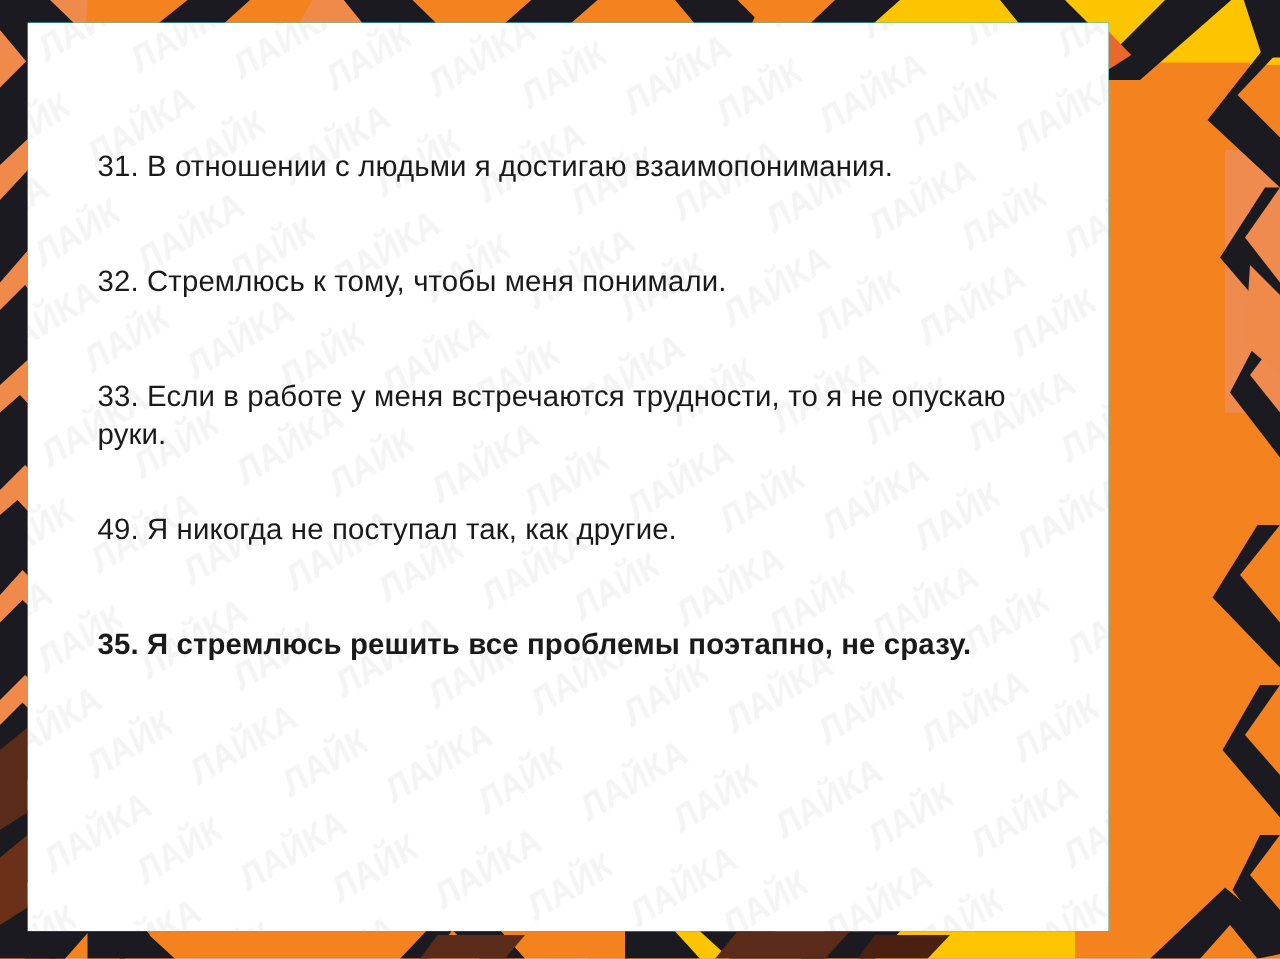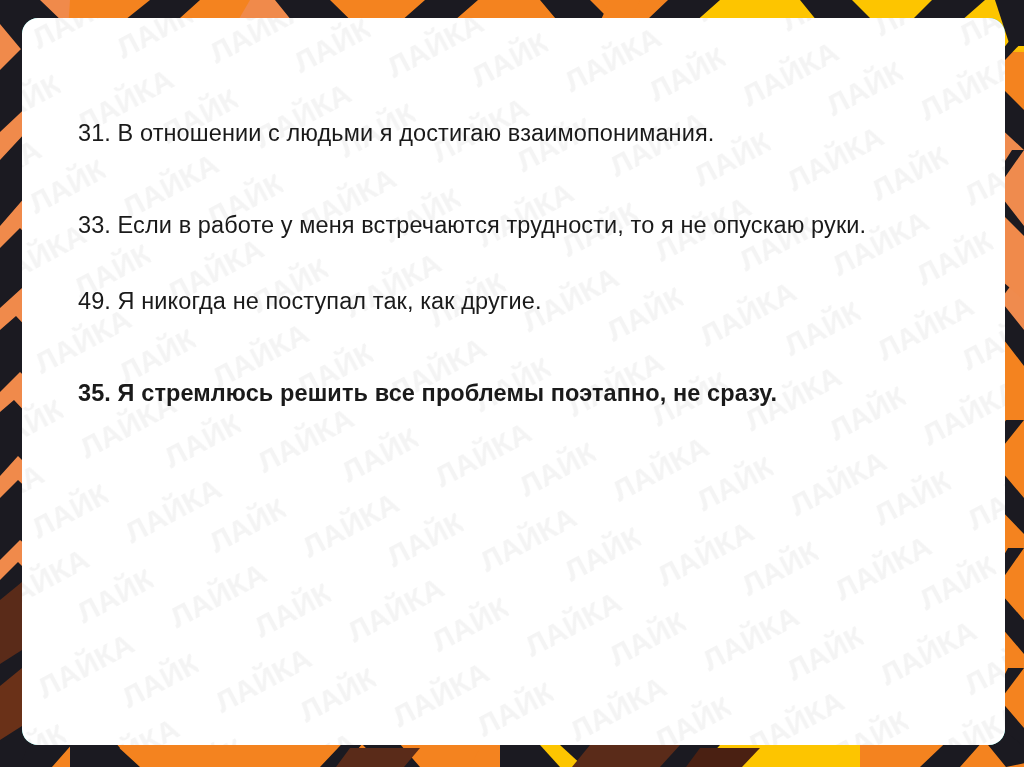--- a/index.html
+++ b/index.html
@@ -27,26 +27,25 @@
     width: 1024px;
     height: 767px;
     display: block;
   }
 
   
   .card {
     position: absolute;
     left: 22px;
     top: 18px;
-    width: 983px;
+    width: 865px;
     height: 727px;
     background: #14b8a6;
     overflow: hidden;
     box-shadow: 0 0 0 0 rgba(0,0,0,0);
-    border-radius: 16px;
   }
 
   
   .watermark {
     position: absolute;
     inset: 0;
     width: 100%;
     height: 100%;
     pointer-events: none;
     opacity: 1;
@@ -147,19 +146,20 @@
           <text x="0" y="36" font-family="Liberation Sans, DejaVu Sans, sans-serif" font-size="30" font-weight="bold" fill="#000000" fill-opacity="0.045">ЛАЙКА</text>
           <text x="70" y="84" font-family="Liberation Sans, DejaVu Sans, sans-serif" font-size="30" font-weight="bold" fill="#000000" fill-opacity="0.045">ЛАЙКА</text>
         </pattern>
       </defs>
       <rect x="0" y="0" width="983" height="727" fill="#ffffff"></rect>
       <rect x="0" y="0" width="983" height="727" fill="url(#wm)"></rect>
     </svg>
 
     <div class="content">
       <p class="stmt">31. В отношении с людьми я достигаю взаимопонимания.</p>
+      <p class="stmt">32. Стремлюсь к тому, чтобы меня понимали.</p>
       <p class="stmt two-line">33. Если в работе у меня встречаются трудности, то я не опускаю руки.</p>
       <p class="stmt">49. Я никогда не поступал так, как другие.</p>
       <p class="stmt">35. Я стремлюсь решить все проблемы поэтапно, не сразу.</p>
     </div>
 
   </div>
 </div>
 
 </body></html>

